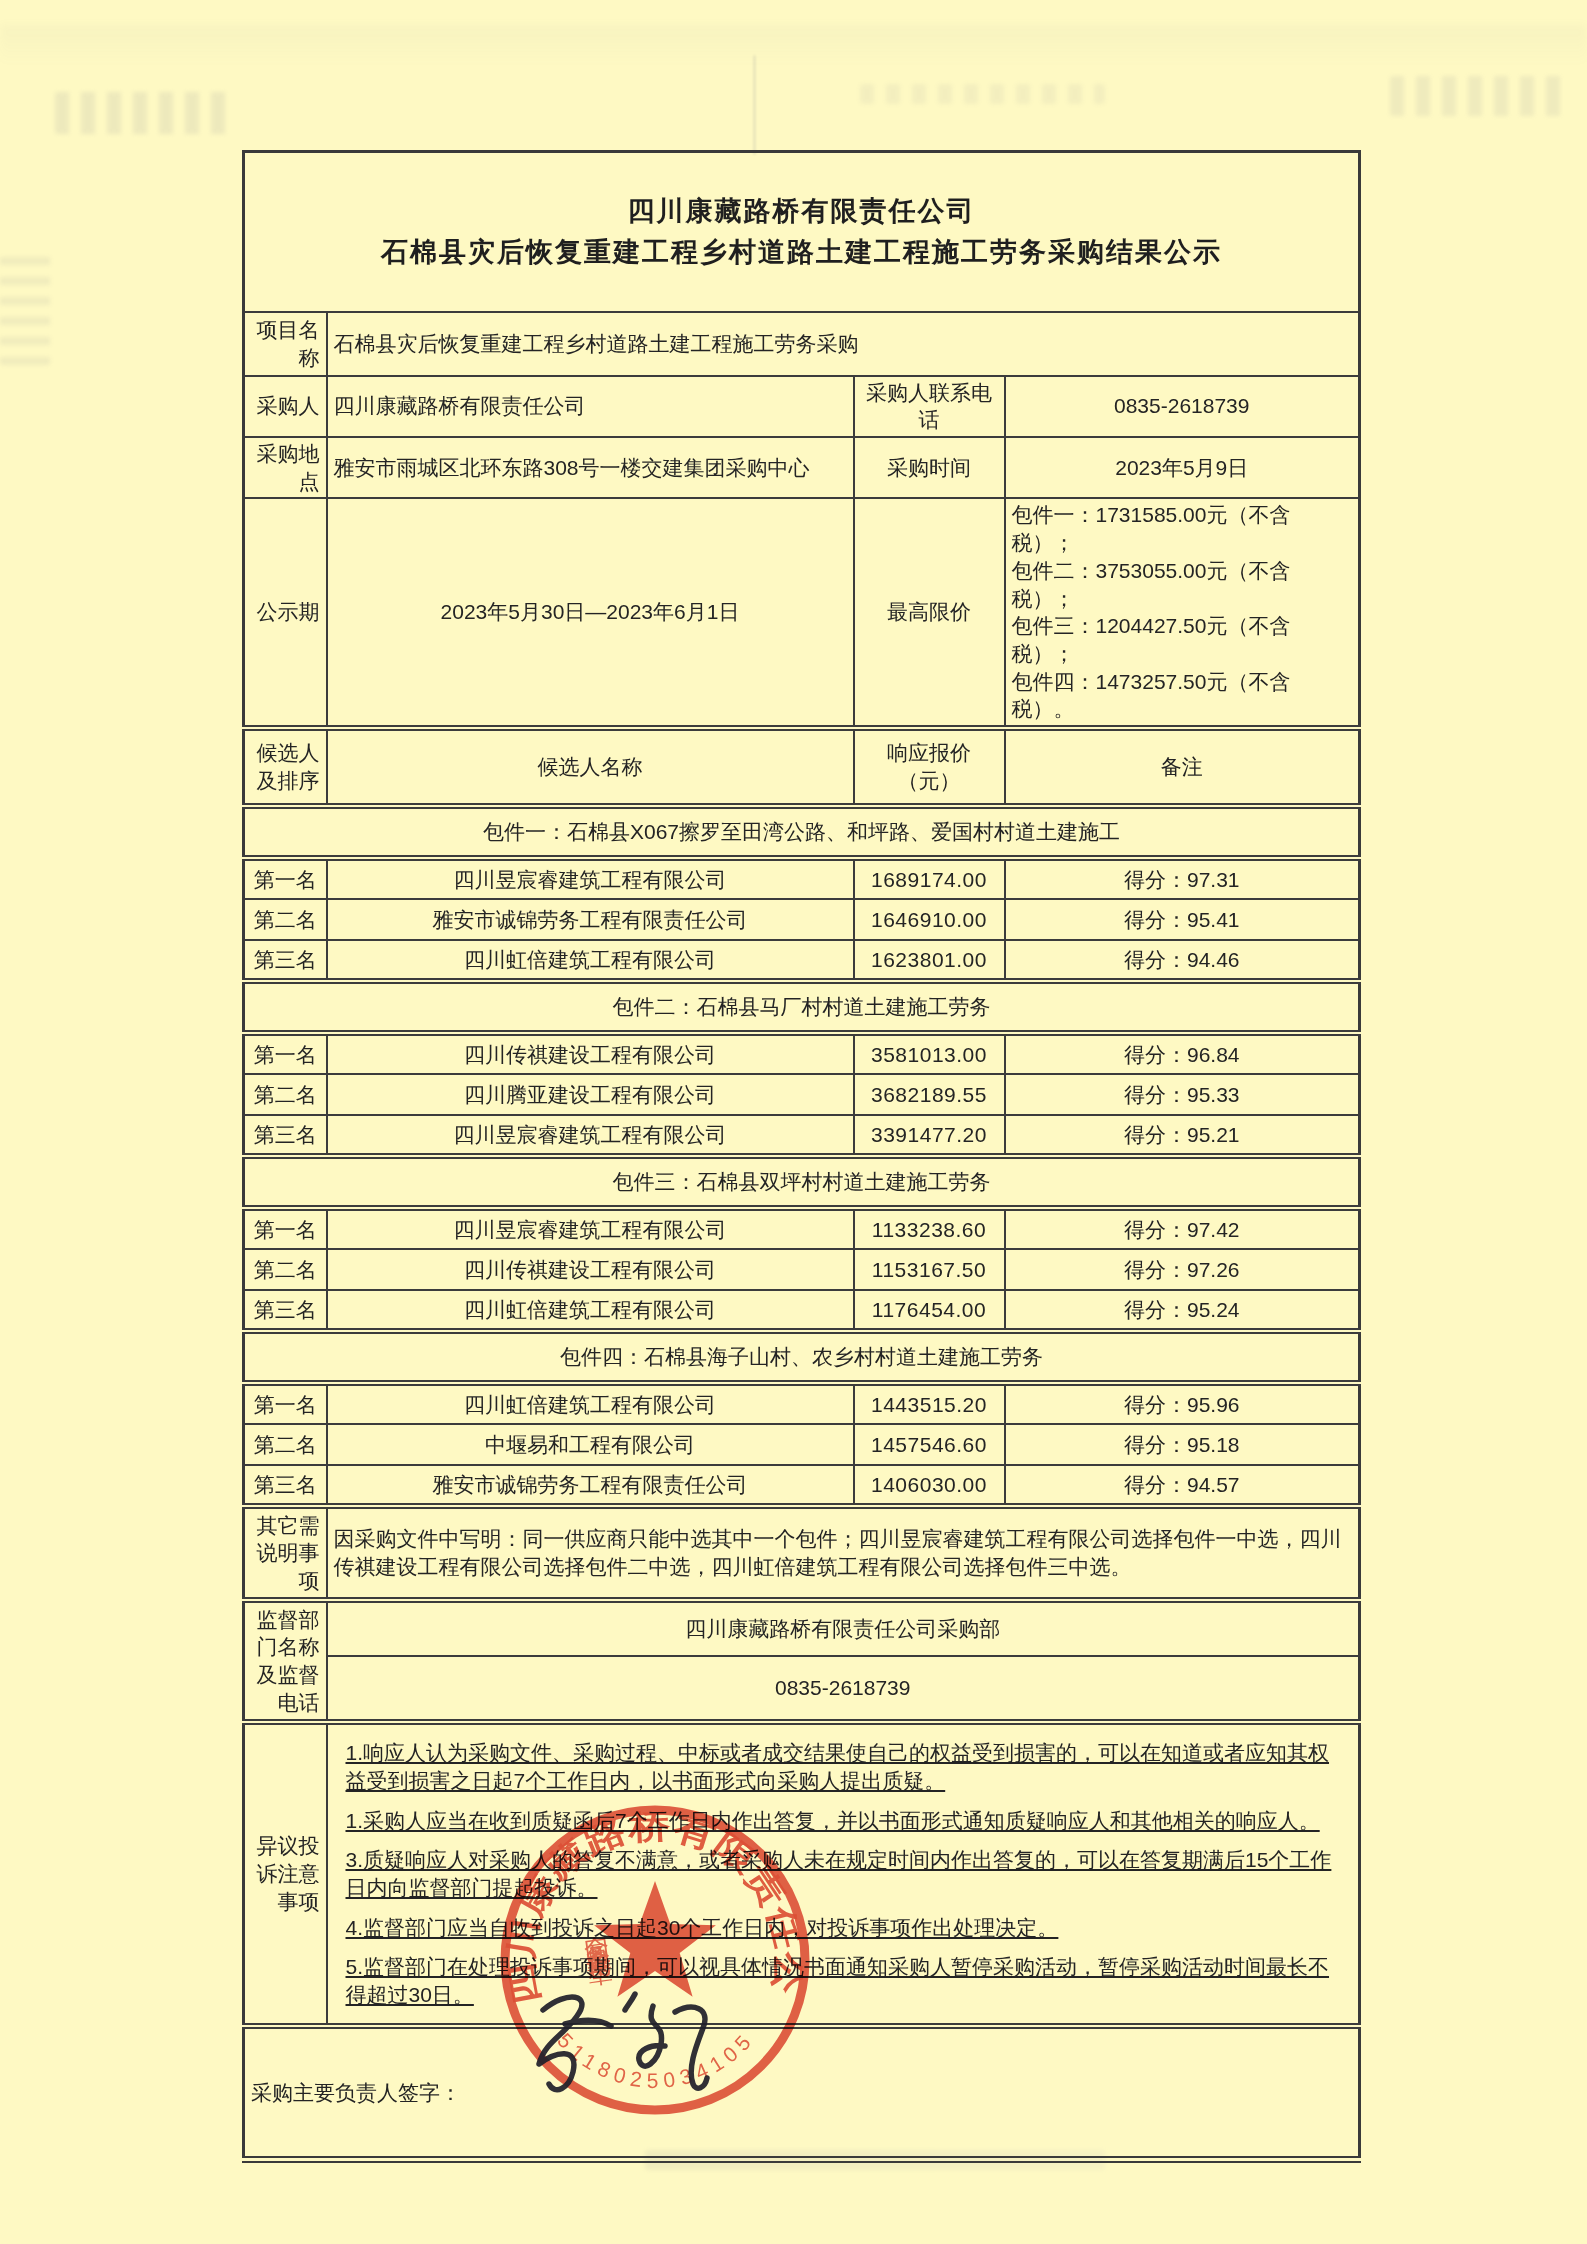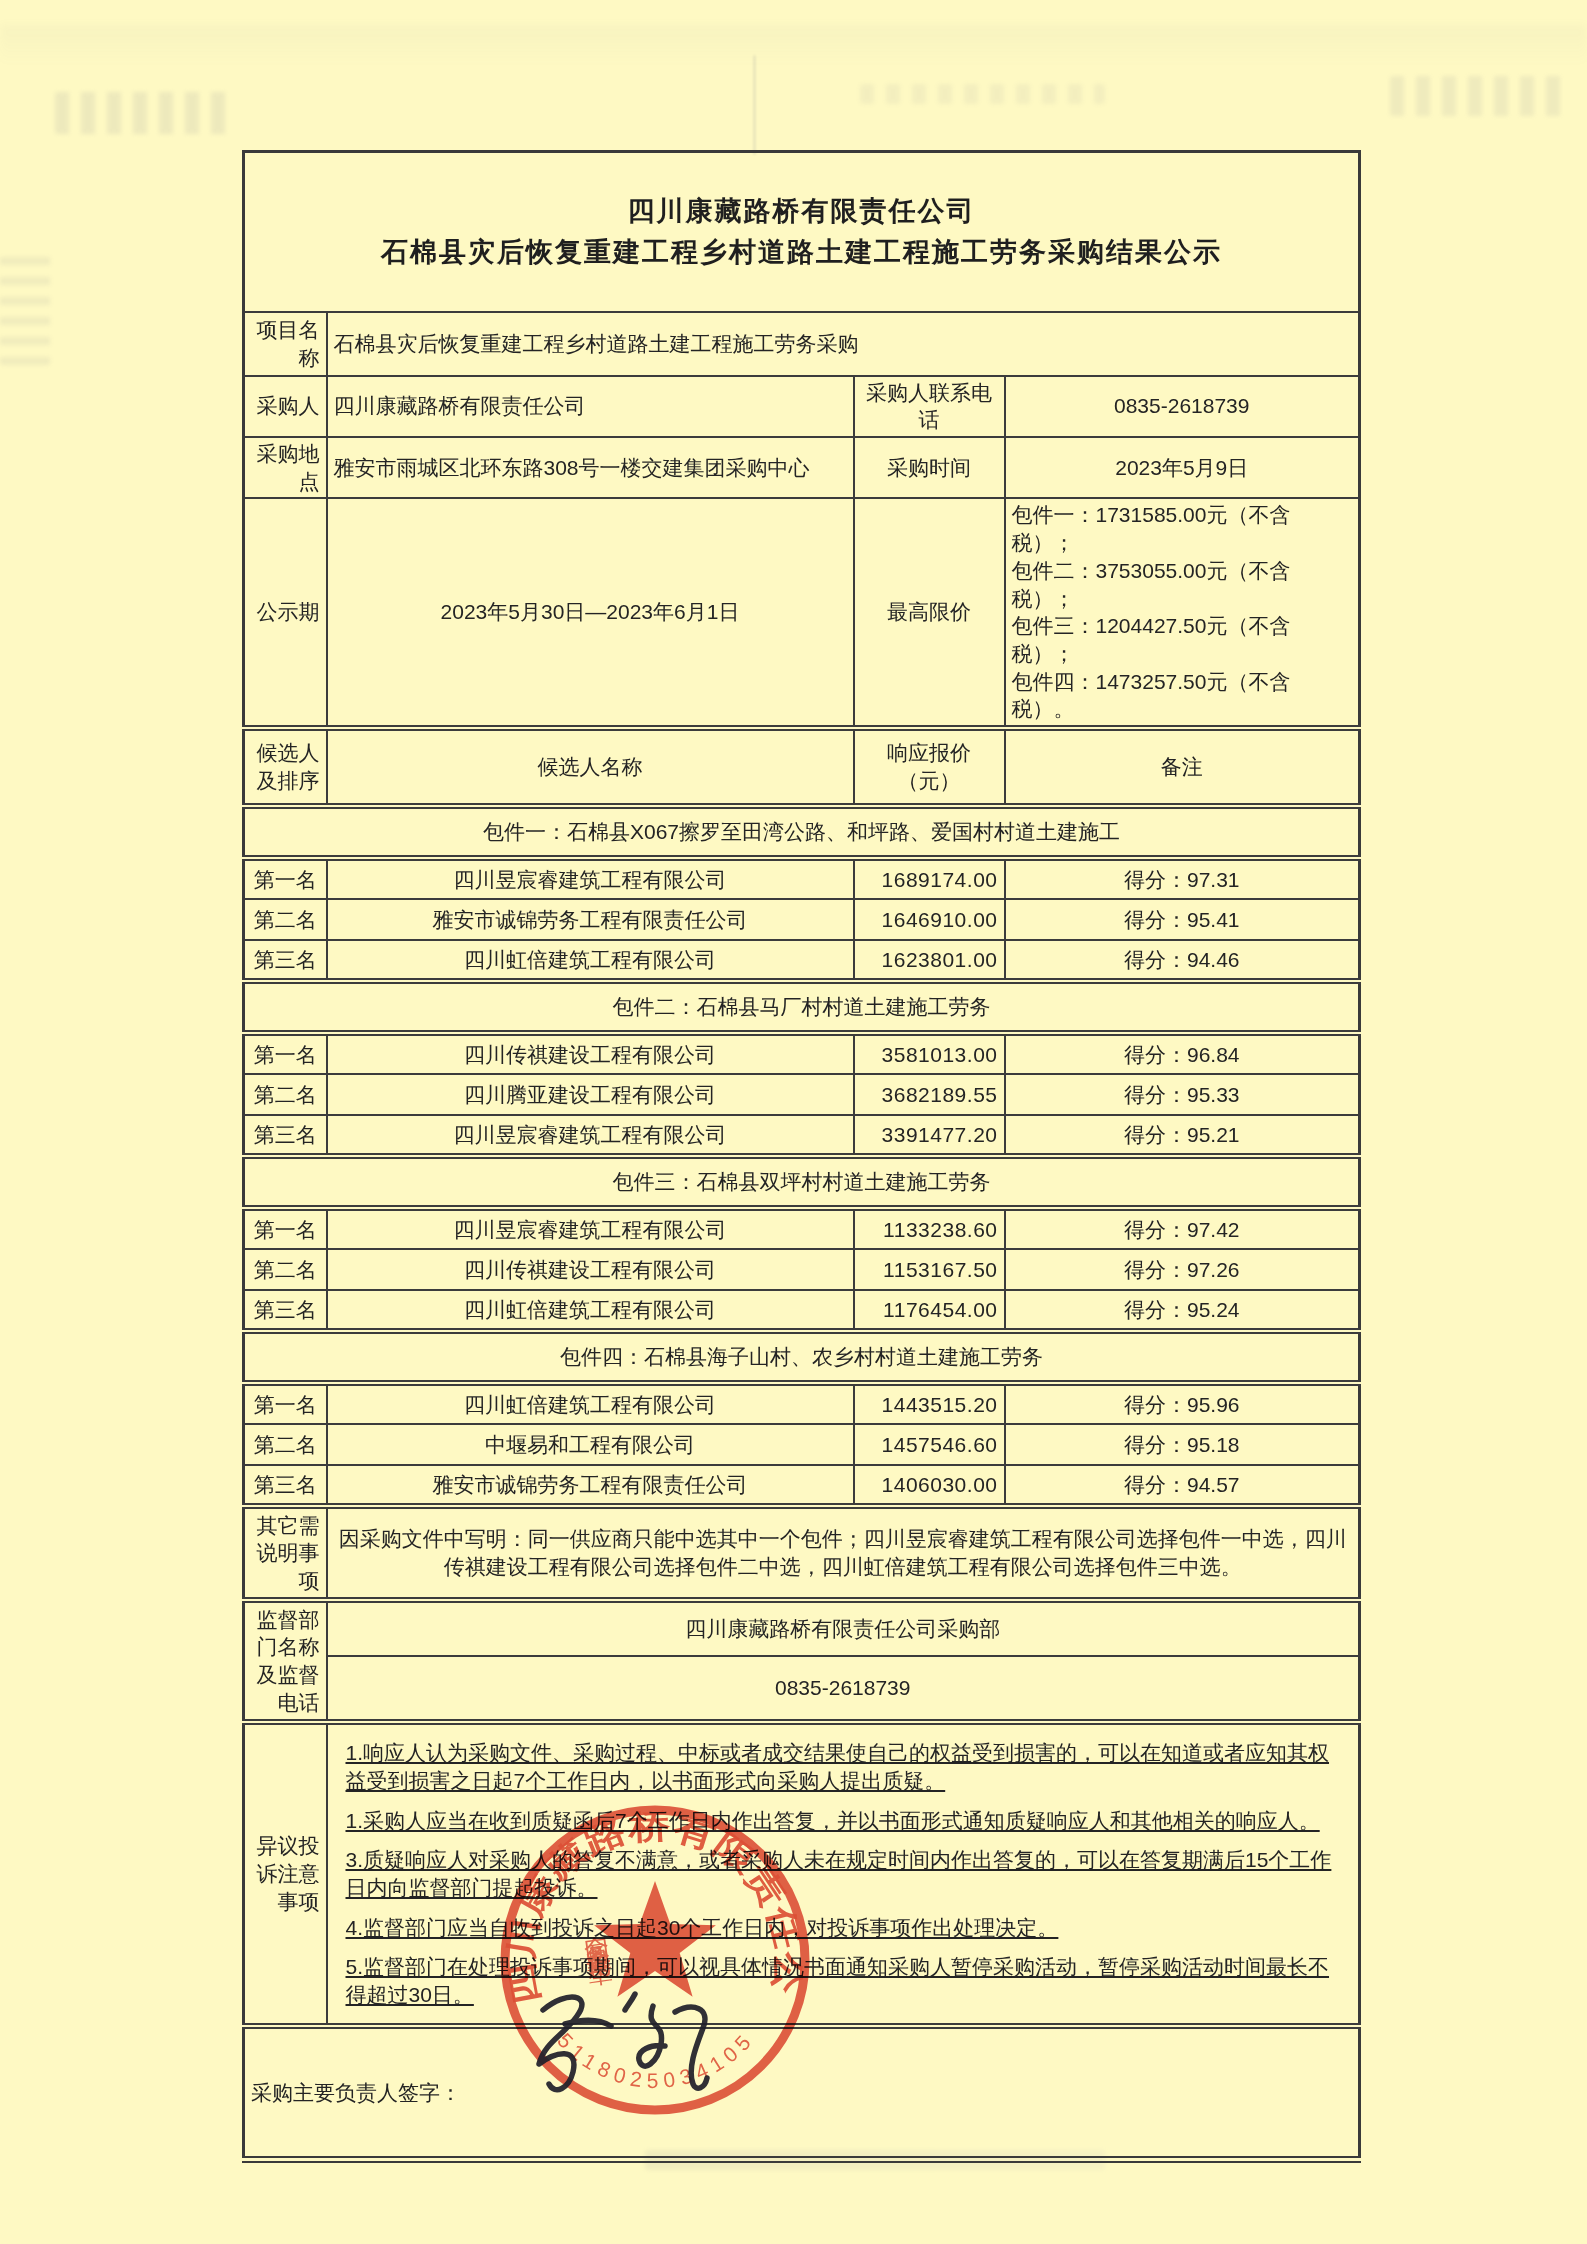--- a/index.html
+++ b/index.html
@@ -43,25 +43,25 @@
   .r-sup1{height:56px;}
   .r-sup2{height:66px;}
   .r-obj{height:243px;}
   .r-sign{height:134px;}
 
   .title-cell{text-align:center;vertical-align:middle;}
   .title-line{font-size:27px;font-weight:700;letter-spacing:2px;color:#1f1f1f;line-height:1.5;}
   .label-cell{text-align:right;padding:2px 5px;}
   .center{text-align:center;}
   .pkg-cell{text-align:center;font-weight:400;}
-  .price-cell{text-align:right;letter-spacing:.5px;}
+  .price-cell{text-align:center;letter-spacing:.5px;}
   .maxprice-cell{padding-left:12px;line-height:1.58;}
   .obj-cell{padding:10px 12px 8px 12px;vertical-align:top;line-height:1.42;}
   .obj-item{margin:12px;text-decoration:underline;}
-  .other-cell{text-align:center;padding:6px 14px;line-height:1.55;}
+  .other-cell{padding:6px 14px;line-height:1.55;}
   .sign-cell{padding-left:10px;}
 
   
   .stamp{position:absolute;left:490px;top:1795px;width:330px;height:330px;mix-blend-mode:multiply;opacity:.88;}
   .stamp-caption{
     position:absolute;left:546px;top:1918px;height:118px;width:70px;
     writing-mode:vertical-rl;font-size:25px;color:#d8392c;letter-spacing:4px;
     mix-blend-mode:multiply;opacity:.75;transform:rotate(-8deg);line-height:1.2;
   }
   .signature{position:absolute;left:515px;top:1972px;width:230px;height:140px;}

